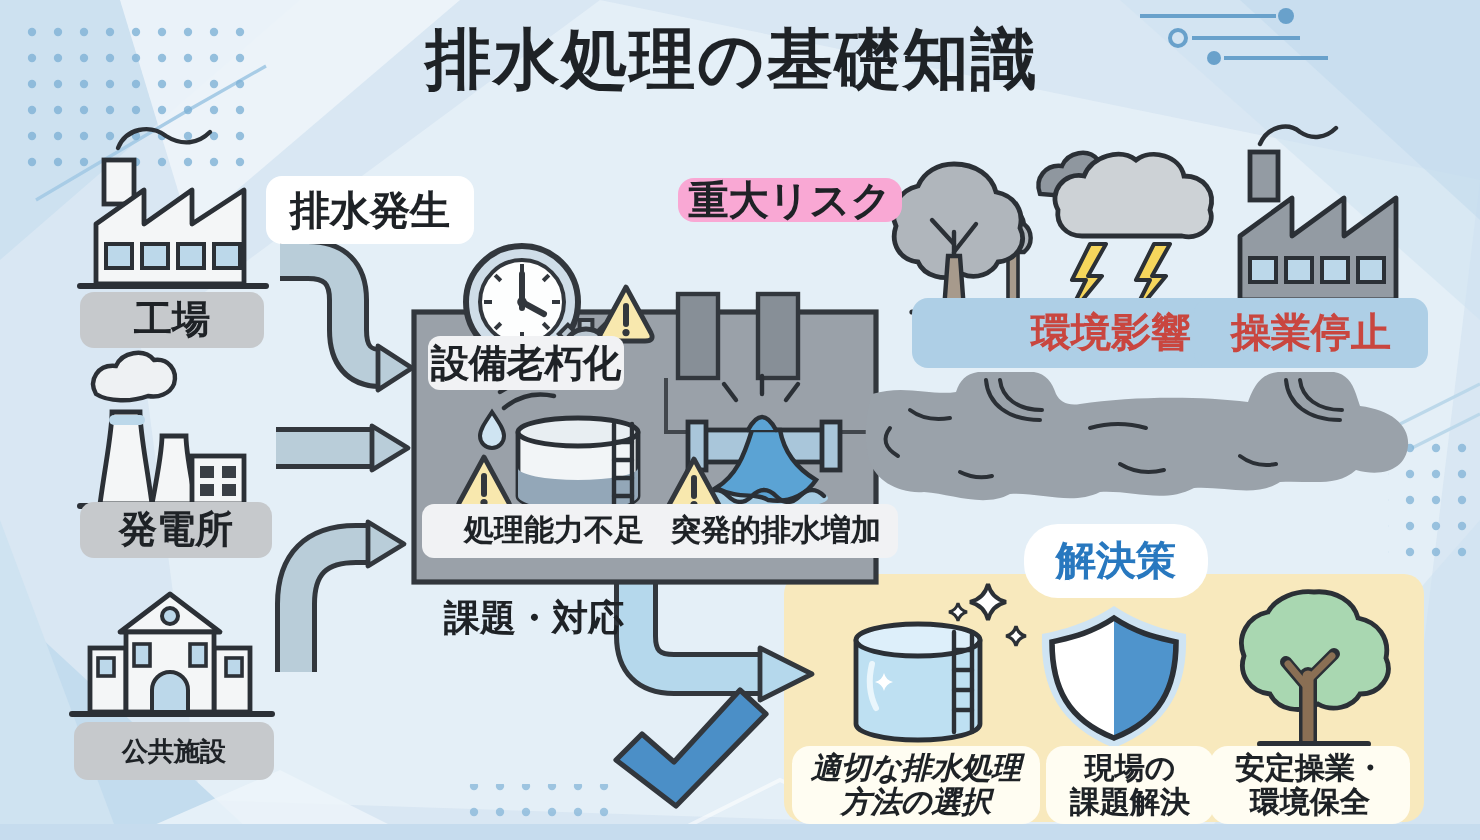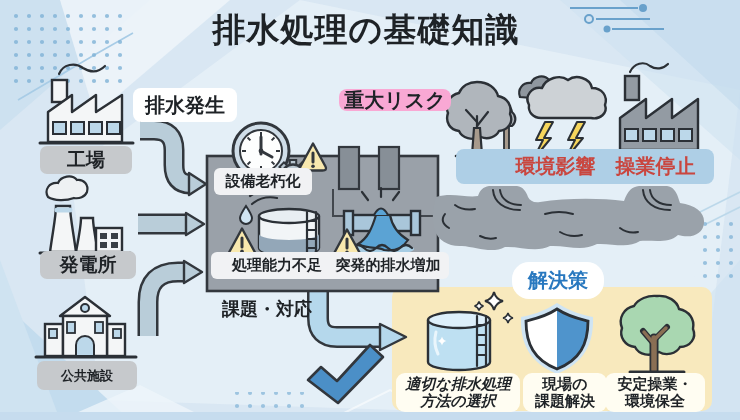--- a/index.html
+++ b/index.html
@@ -6,21 +6,21 @@
   body{font-family:"DejaVu Sans","Liberation Sans",sans-serif;}
   #canvas{position:relative;width:740px;height:420px;overflow:hidden;background:#d9e7f3;}
   #bg-svg{position:absolute;left:0;top:0;}
   .lbl{position:absolute;display:flex;align-items:center;justify-content:center;
        font-weight:bold;color:#1e2226;white-space:nowrap;}
   #t-title{left:0;top:8px;width:732px;height:44px;font-size:33px;font-weight:800;letter-spacing:1px;}
   #t-flow{left:133px;top:88px;width:104px;height:34px;background:#ffffff;border-radius:8px;font-size:20px;}
   #t-src0{left:40px;top:146px;width:92px;height:28px;background:#c6c9cc;border-radius:7px;font-size:19px;}
   #t-src1{left:40px;top:251px;width:96px;height:28px;background:#c6c9cc;border-radius:7px;font-size:19px;}
   #t-src2{left:37px;top:361px;width:100px;height:29px;background:#c6c9cc;border-radius:7px;font-size:13px;}
-  #t-iss0{left:214px;top:168px;width:98px;height:27px;background:#f1f2f4;border-radius:6px;font-size:15px;}
+  #t-iss0{left:214px;top:168px;width:98px;height:27px;background:#f1f2f4;border-radius:6px;font-size:19px;}
   #t-iss1{left:211px;top:252px;width:132px;height:27px;background:#f1f2f4;border-radius:6px;font-size:15px;}
   #t-iss2{left:327px;top:252px;width:122px;height:27px;background:#f1f2f4;border-radius:6px;font-size:15px;text-align:right;}
   #t-kadai{left:204px;top:296px;width:126px;height:26px;font-size:18px;}
   #t-risk{left:307px;top:89px;width:112px;height:22px;background:#f9a8d4;border-radius:8px;font-size:20px;margin-left:32px;}
   #t-env{left:456px;top:149px;width:117px;height:35px;background:#aecfe6;border-radius:8px;font-size:20px;color:#c9463f;padding-left:41px;}
   #t-stop{left:597px;top:149px;width:117px;height:35px;background:#aecfe6;border-radius:8px;font-size:20px;color:#c9463f;}
   #t-sol{left:512px;top:262px;width:92px;height:37px;background:#ffffff;border-radius:17px;font-size:20px;color:#2878bf;}
   .sol-pill{background:#fffdf2;border-radius:9px;font-size:15px;line-height:17px;
             flex-direction:column;text-align:center;}
   #t-sp0{left:396px;top:373px;width:124px;height:39px;font-style:italic;}

